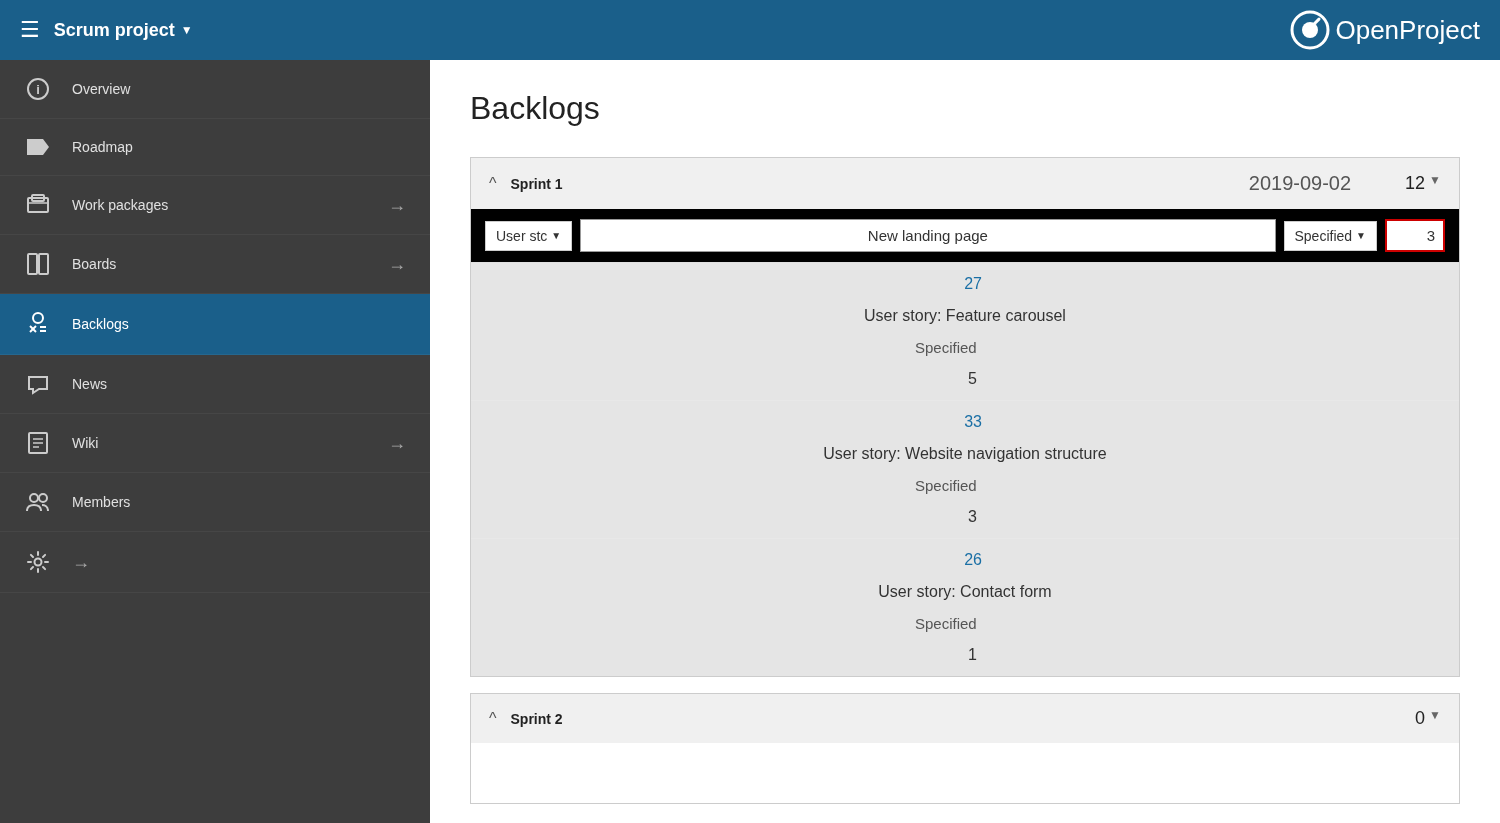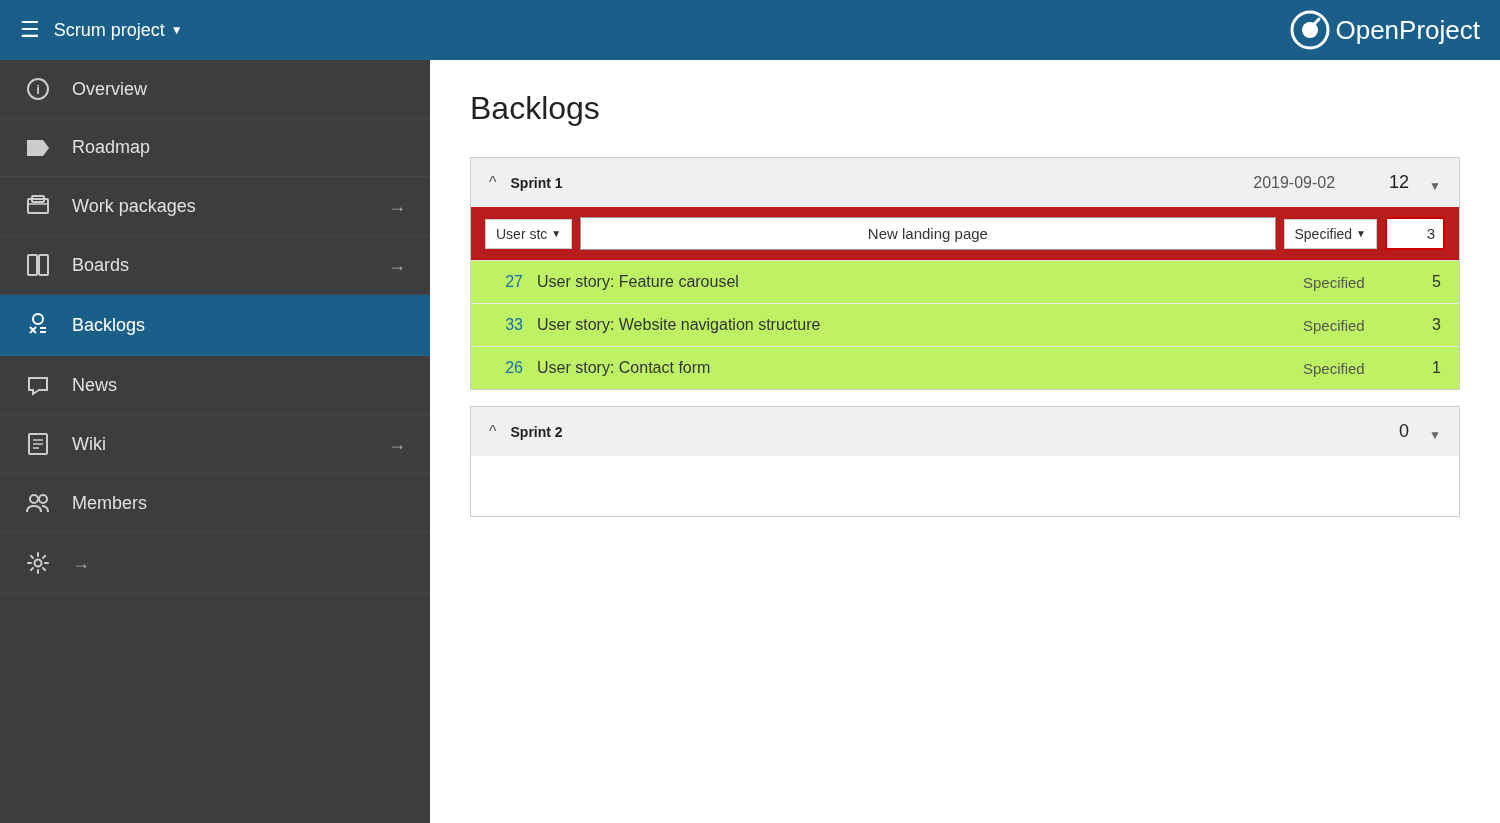--- a/index.html
+++ b/index.html
@@ -22,21 +22,21 @@
     }
     .hamburger-icon {
       color: white;
       font-size: 22px;
       cursor: pointer;
       line-height: 1;
     }
     .project-title {
       color: white;
       font-size: 18px;
-      font-weight: 400;
+      font-weight: 700;
       display: flex;
       align-items: center;
       gap: 6px;
       cursor: pointer;
     }
     .project-title .chevron {
       font-size: 12px;
     }
     .logo-area {
       display: flex;
@@ -88,21 +88,21 @@
     .sidebar-item .item-icon {
       width: 28px;
       display: flex;
       align-items: center;
       justify-content: center;
       font-size: 20px;
       flex-shrink: 0;
     }
     .sidebar-item .item-label {
       flex: 1;
-      font-size: 18px;
+      font-size: 14px;
     }
     .sidebar-item .arrow {
       font-size: 18px;
       color: #aaa;
     }
 
     
     .content-area {
       flex: 1;
       background: white;
@@ -135,45 +135,45 @@
       color: #555;
       cursor: pointer;
     }
     .sprint-name {
       font-size: 14px;
       font-weight: 700;
       color: #222;
       flex: 1;
     }
     .sprint-date {
-      font-size: 16px;
+      font-size: 20px;
       color: #555;
       margin-right: 40px;
     }
     .sprint-count {
       font-size: 18px;
       color: #222;
       font-weight: 500;
       display: flex;
-      align-items: flex-end;
-      gap: 20px;
+      align-items: flex-start;
+      gap: 4px;
     }
     .sprint-count .dropdown-arrow {
       font-size: 12px;
       color: #666;
     }
 
     
     .new-item-row {
       display: flex;
       align-items: center;
       padding: 10px 14px;
       border-bottom: 1px solid #e0e0e0;
       gap: 8px;
-      background: #b91c1c;
+      background: #000000;
     }
     .type-dropdown {
       display: flex;
       align-items: center;
       gap: 4px;
       padding: 6px 10px;
       border: 1px solid #ccc;
       background: white;
       font-size: 14px;
       color: #333;
@@ -216,22 +216,23 @@
       outline: none;
       text-align: right;
     }
 
     
     .story-row {
       display: flex;
       align-items: center;
       padding: 12px 18px;
       border-bottom: 1px solid #e8e8e8;
-      background: #bef264;
+      background: #e5e5e5;
       gap: 14px;
+      flex-direction: column;
     }
     .story-row:last-child {
       border-bottom: none;
     }
     .story-id {
       color: #1a6fa5;
       font-size: 16px;
       min-width: 34px;
       text-align: right;
       cursor: pointer;

